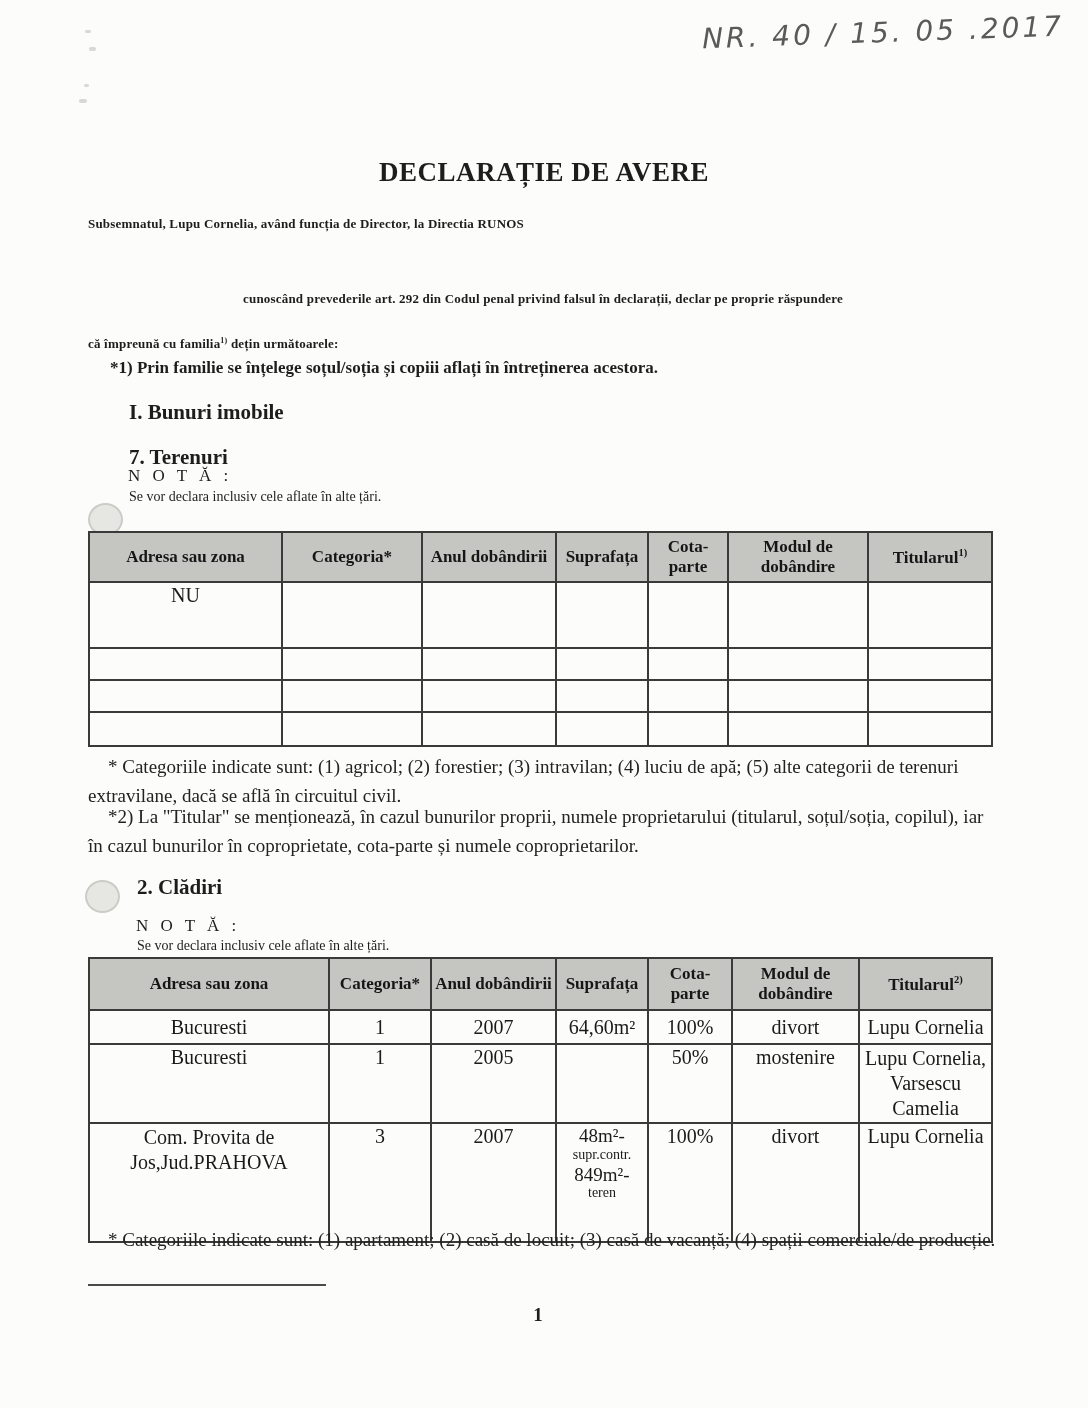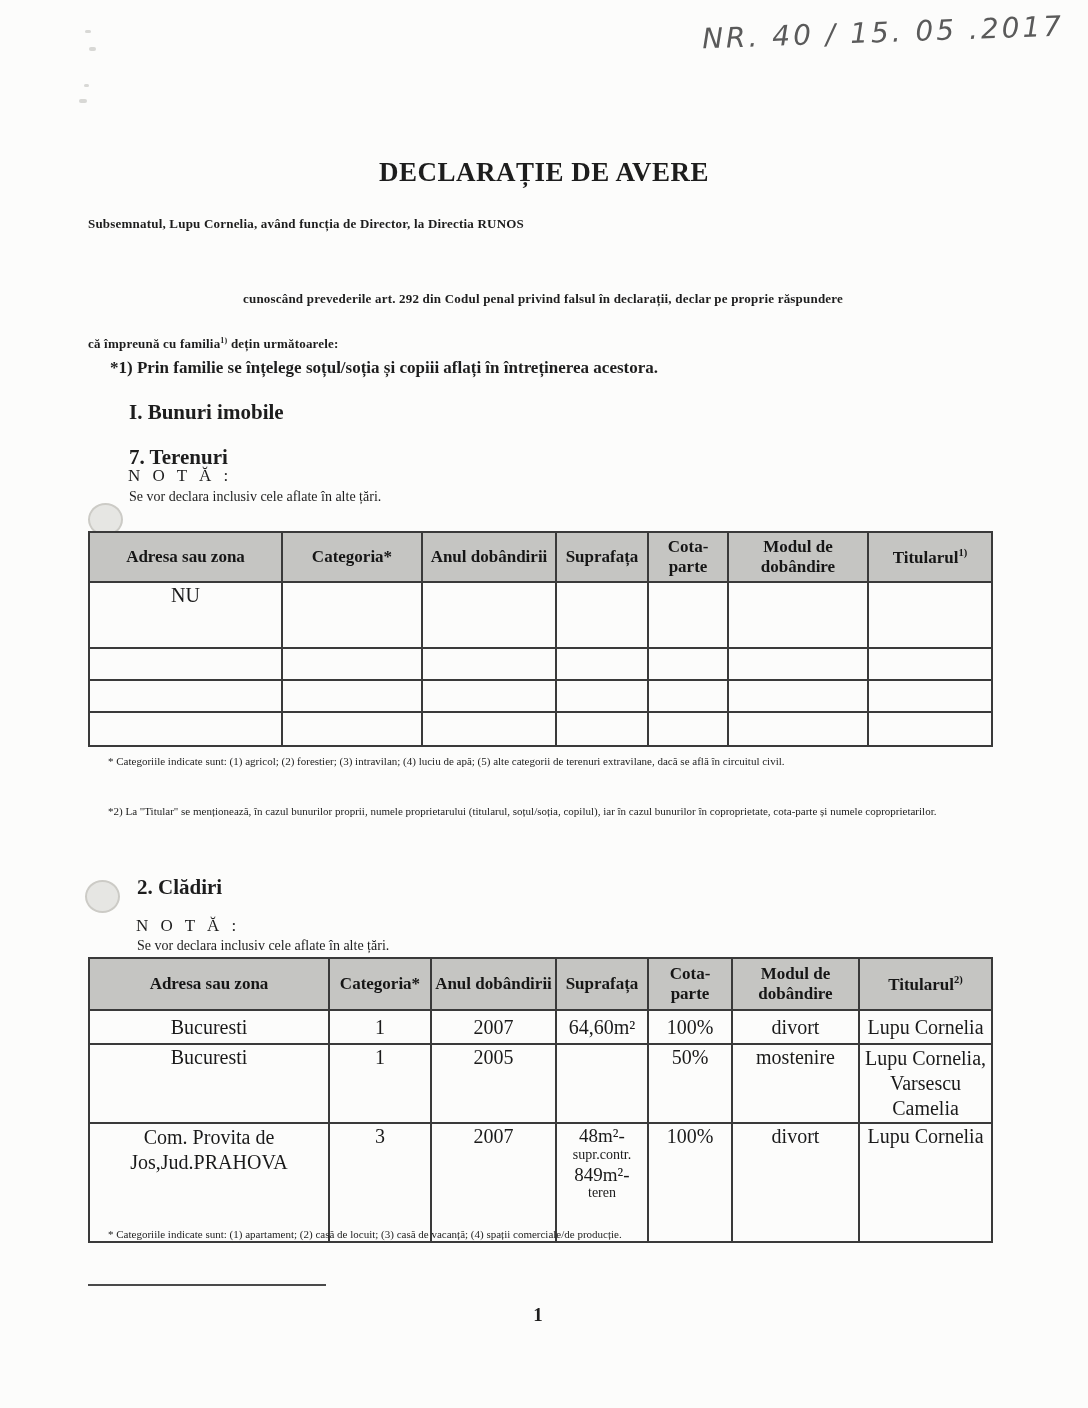--- a/index.html
+++ b/index.html
@@ -26,21 +26,21 @@
   .abs{position:absolute;}
   .b-line{left:88px;width:910px;font-size:13px;font-weight:700;letter-spacing:.2px;line-height:1.15;}
   .cnp-row span{font-weight:700;}
   .pos-domicile{position:absolute;left:204px;}
   .pos-sector{position:absolute;left:783px;}
   .fn{font-size:17px;font-weight:700;}
   .sec-head{font-size:21px;font-weight:700;}
   .nota{font-size:17px;letter-spacing:4px;}
   .plain{font-size:14px;}
   .note{
-    left:88px;width:908px;font-size:11px;line-height:1.5;
+    left:88px;width:908px;font-size:19px;line-height:1.5;
     text-indent:20px;color:#222;
   }
   
   .doc-table{
     position:absolute;left:88px;width:903px;border-collapse:collapse;table-layout:fixed;
   }
   .doc-table th,.doc-table td{
     border:2px solid #3a3a3a;overflow:hidden;
   }
   .doc-table th{

